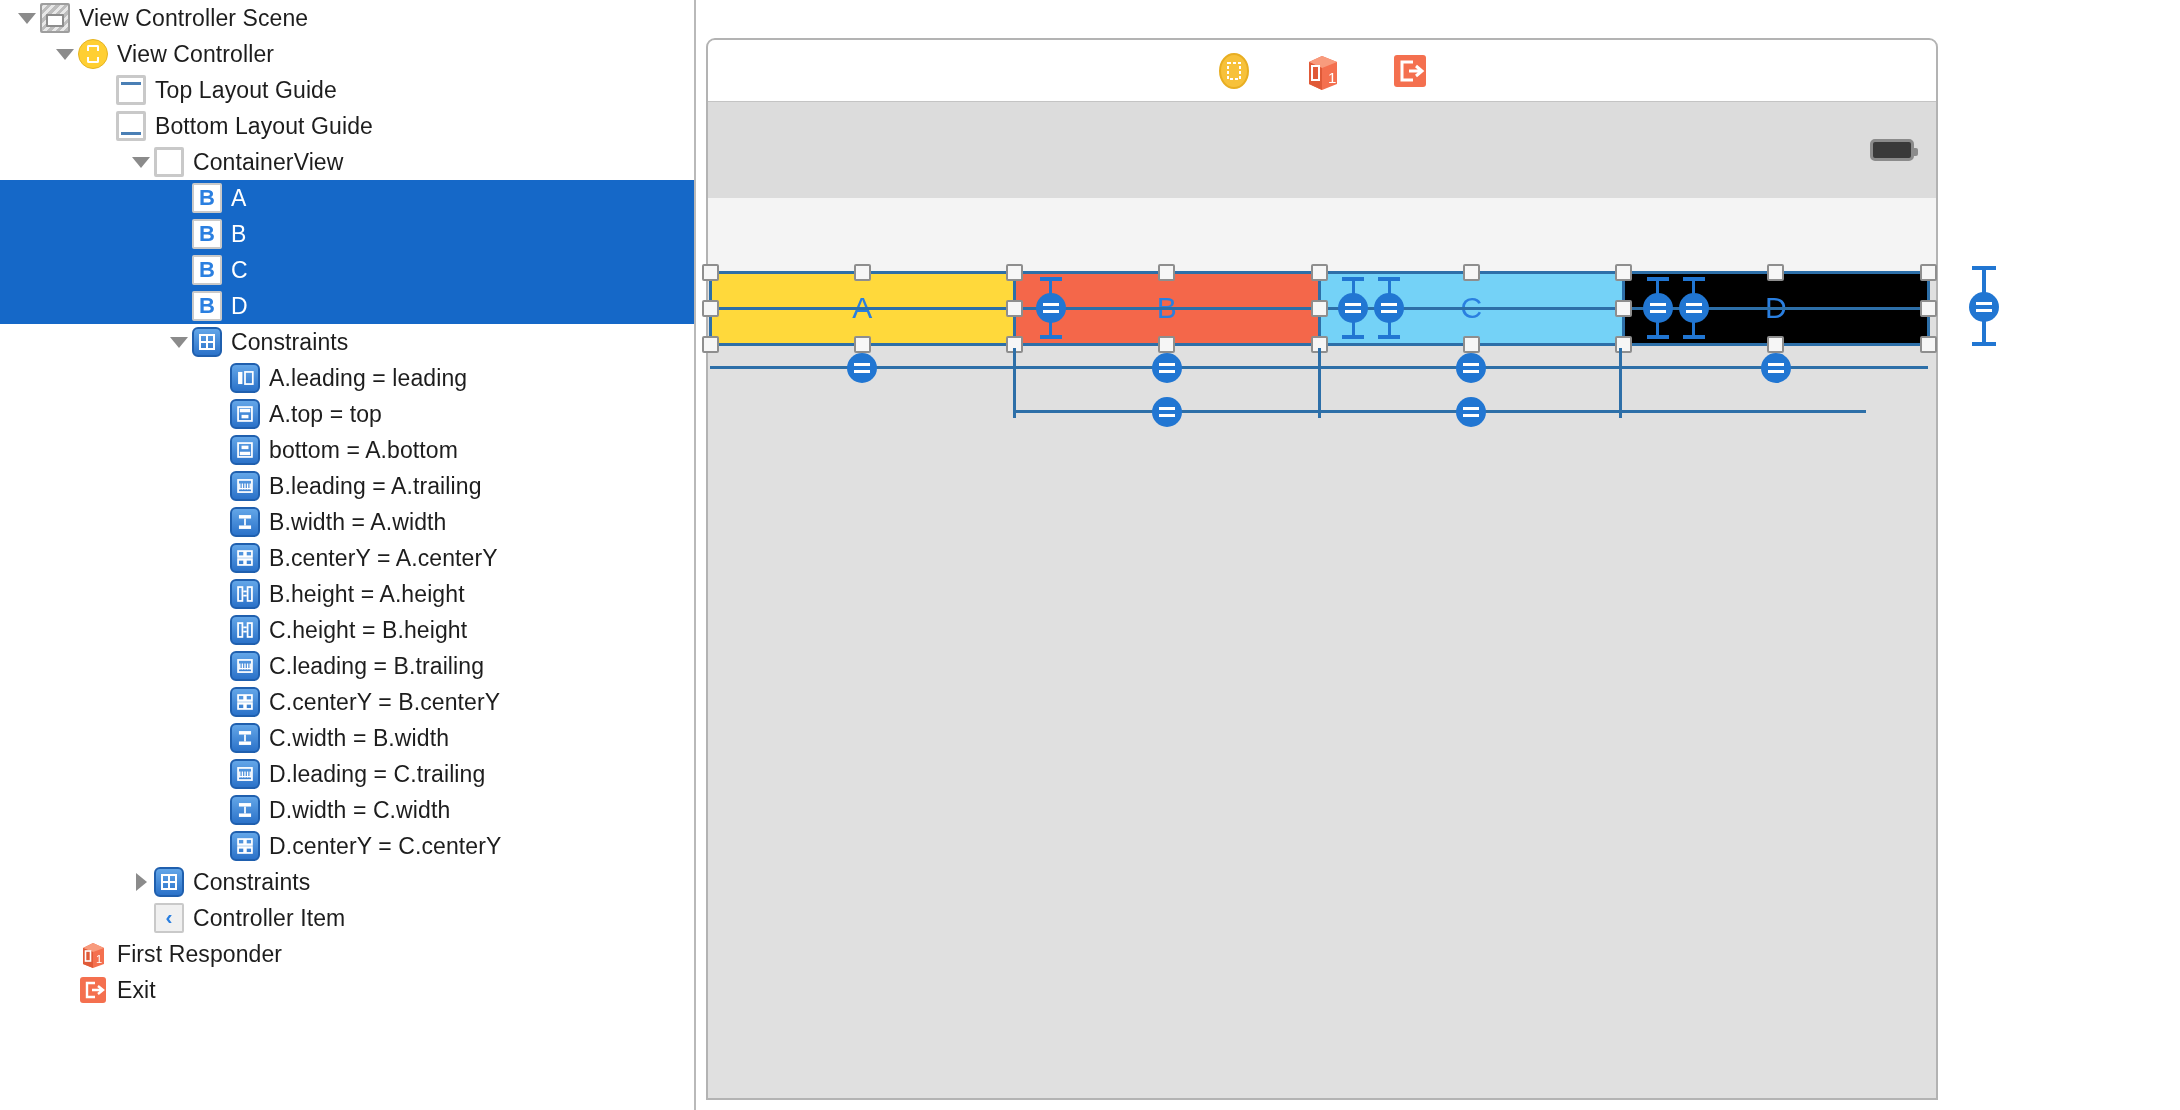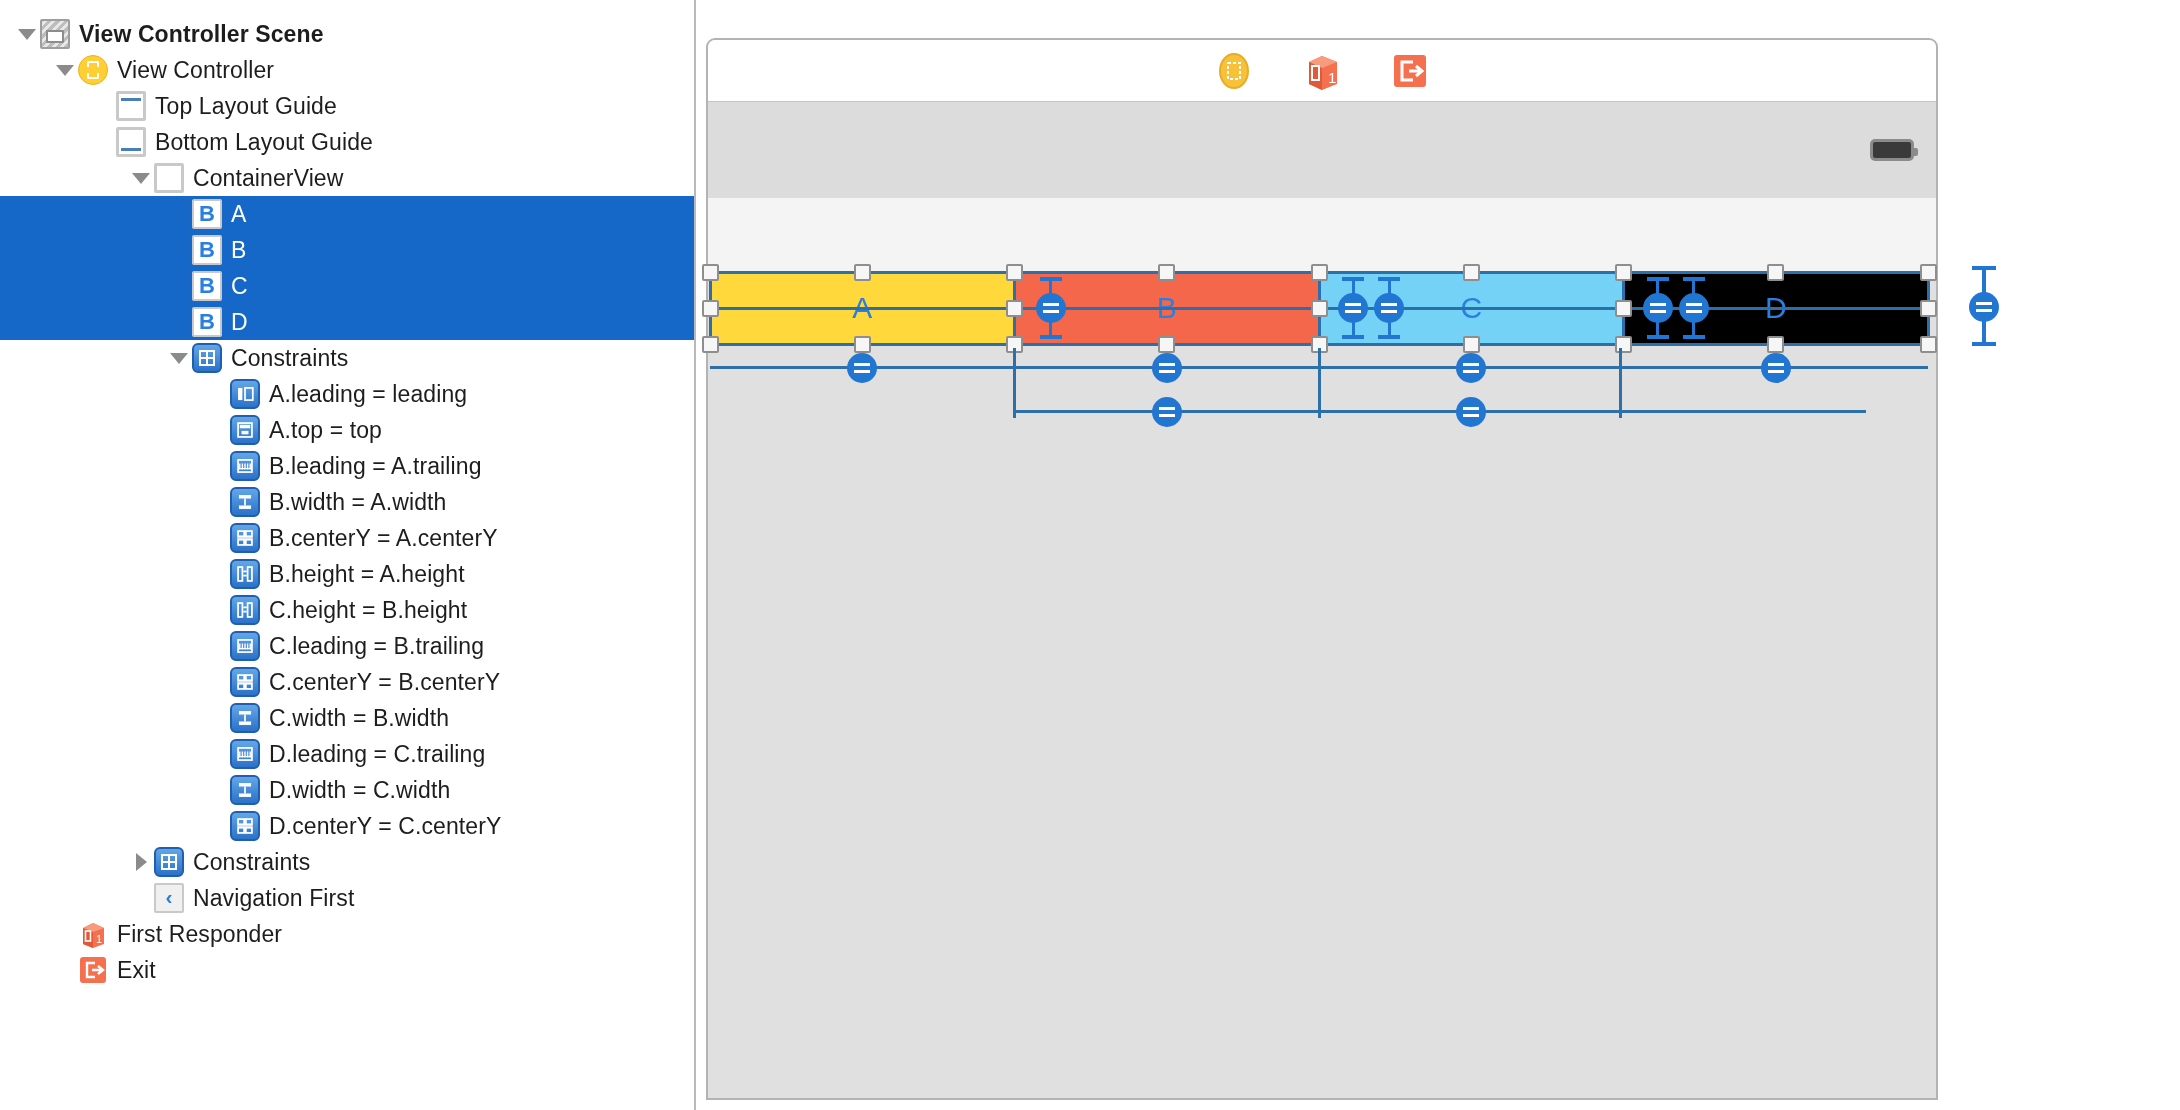--- a/index.html
+++ b/index.html
@@ -24,21 +24,21 @@
     position: relative;
     height: 36px;
     display: flex;
     align-items: center;
     white-space: nowrap;
     font-size: 23px;
     color: #1d1d1d;
     letter-spacing: .1px;
   }
   .o-row.sel { background: #1568c8; color: #ffffff; }
-  .o-row.bold { font-weight: bold; margin-top: 16px; }
+  .o-row.bold { font-weight: normal; }
   .disc {
     width: 26px; height: 36px;
     display: flex; align-items: center; justify-content: center;
     flex: 0 0 26px;
   }
   .disc.down::after {
     content: ""; width: 0; height: 0;
     border-left: 9px solid transparent;
     border-right: 9px solid transparent;
     border-top: 11px solid #8b8b8b;
@@ -333,20 +333,32 @@
               <rect x="11" y="16" width="8" height="4" fill="#fff"></rect>
             </svg>
           </span>
           <span class="o-label">A.top = top</span>
         </div>
         <div class="o-row">
           <span style="display:inline-block;width:204px;flex:0 0 204px;"></span>
           <span class="disc none"></span>
           <span class="ico ic-cns">
             <svg viewBox="0 0 30 30">
+              <rect x="7" y="7" width="16" height="16" fill="none" stroke="#fff" stroke-width="2"></rect>
+              <rect x="11" y="10" width="8" height="4" fill="#fff"></rect>
+              <rect x="9" y="17" width="12" height="4" fill="#fff"></rect>
+            </svg>
+          </span>
+          <span class="o-label">bottom = A.bottom</span>
+        </div>
+        <div class="o-row">
+          <span style="display:inline-block;width:204px;flex:0 0 204px;"></span>
+          <span class="disc none"></span>
+          <span class="ico ic-cns">
+            <svg viewBox="0 0 30 30">
               <rect x="7" y="8" width="16" height="14" fill="none" stroke="#fff" stroke-width="2"></rect>
               <path d="M9 12 V19 M12 12 V19 M15 12 V19 M18 12 V19 M21 12 V19" stroke="#fff" stroke-width="1.6"></path>
               <path d="M8 18 H22" stroke="#fff" stroke-width="1.6"></path>
             </svg>
           </span>
           <span class="o-label">B.leading = A.trailing</span>
         </div>
         <div class="o-row">
           <span style="display:inline-block;width:204px;flex:0 0 204px;"></span>
           <span class="disc none"></span>
@@ -476,21 +488,21 @@
         <div class="o-row">
           <span style="display:inline-block;width:128px;flex:0 0 128px;"></span>
           <span class="disc right"></span>
           <span class="ico ic-constraints-grp"></span>
           <span class="o-label">Constraints</span>
         </div>
         <div class="o-row">
           <span style="display:inline-block;width:128px;flex:0 0 128px;"></span>
           <span class="disc none"></span>
           <span class="ico ic-nav">‹</span>
-          <span class="o-label">Navigation First</span>
+          <span class="o-label">Controller Item</span>
         </div>
         <div class="o-row">
           <span style="display:inline-block;width:52px;flex:0 0 52px;"></span>
           <span class="disc none"></span>
           <span class="ico"><svg viewBox="0 0 30 30" width="30" height="30">
               <polygon points="5,9 15,4 26,9 26,25 15,29 5,25" fill="#f4704f"></polygon>
               <polygon points="5,9 15,4 26,9 15,13" fill="#f89b7d"></polygon>
               <polygon points="5,9 15,13 15,29 5,25" fill="#e05a38"></polygon>
               <rect x="7.5" y="12" width="5" height="10" fill="none" stroke="#fff" stroke-width="1.6"></rect>
               <text x="18" y="24" font-size="11" fill="#fff" font-family="Liberation Sans, sans-serif">1</text>

